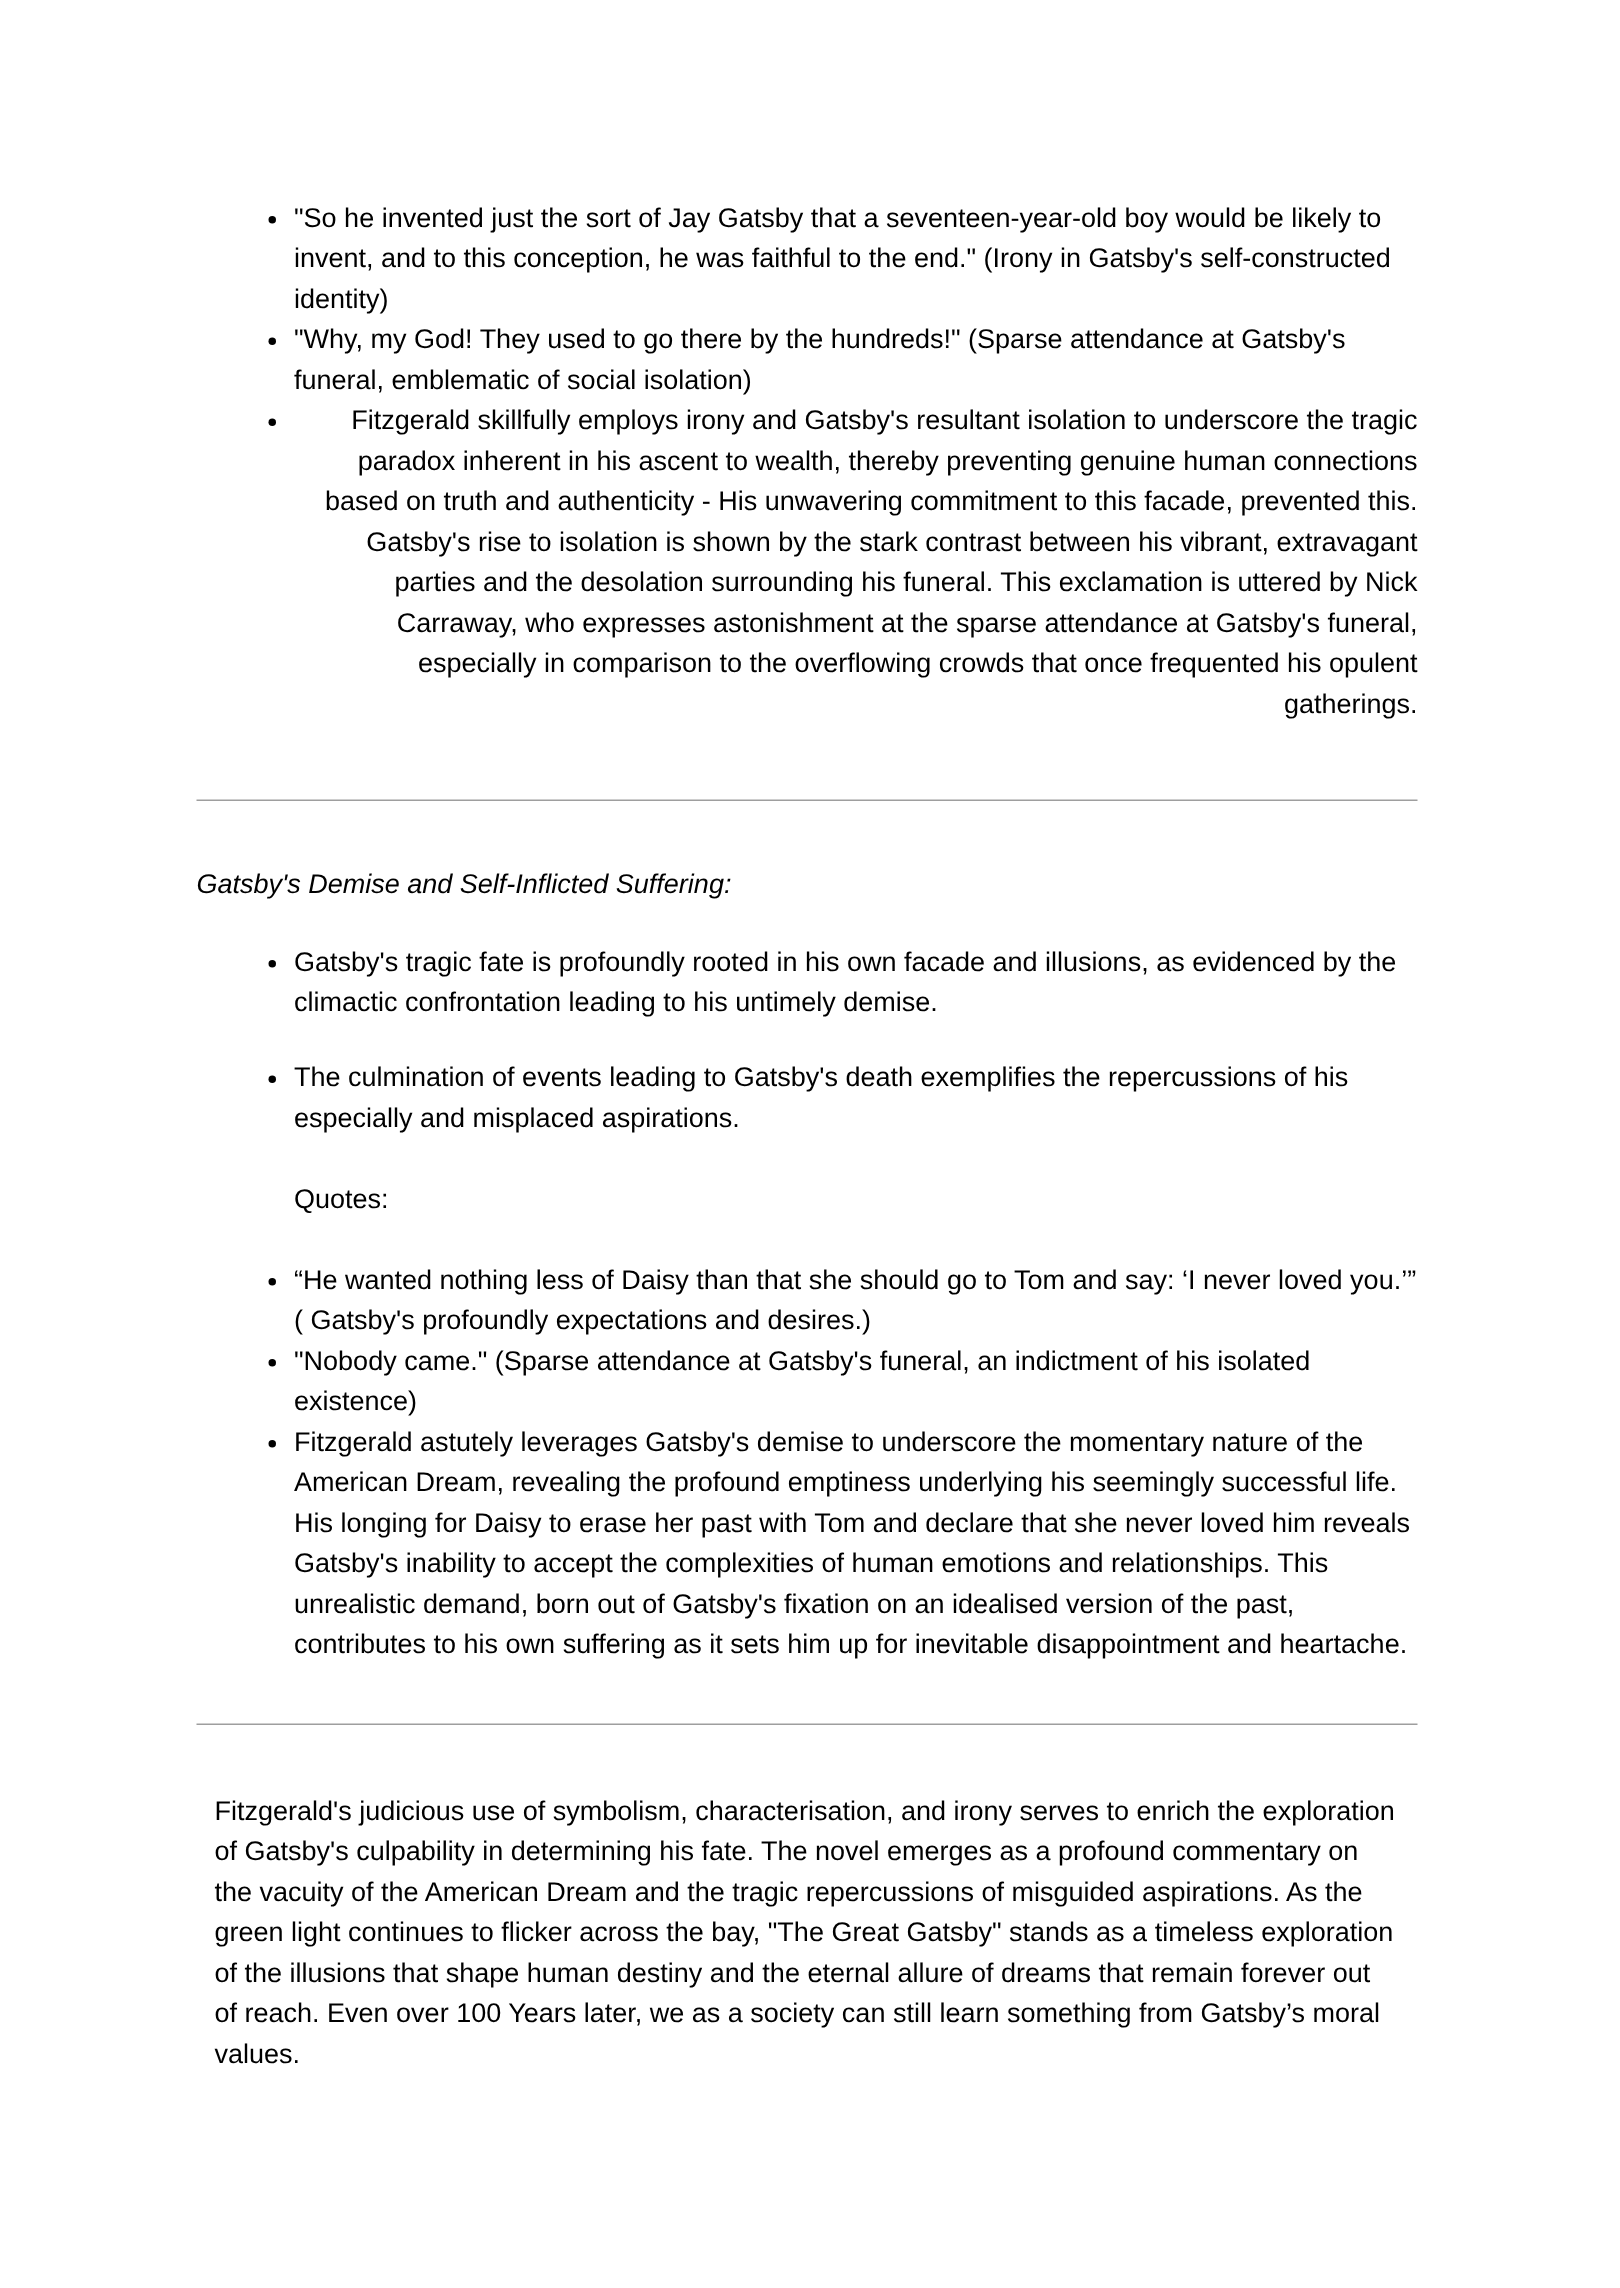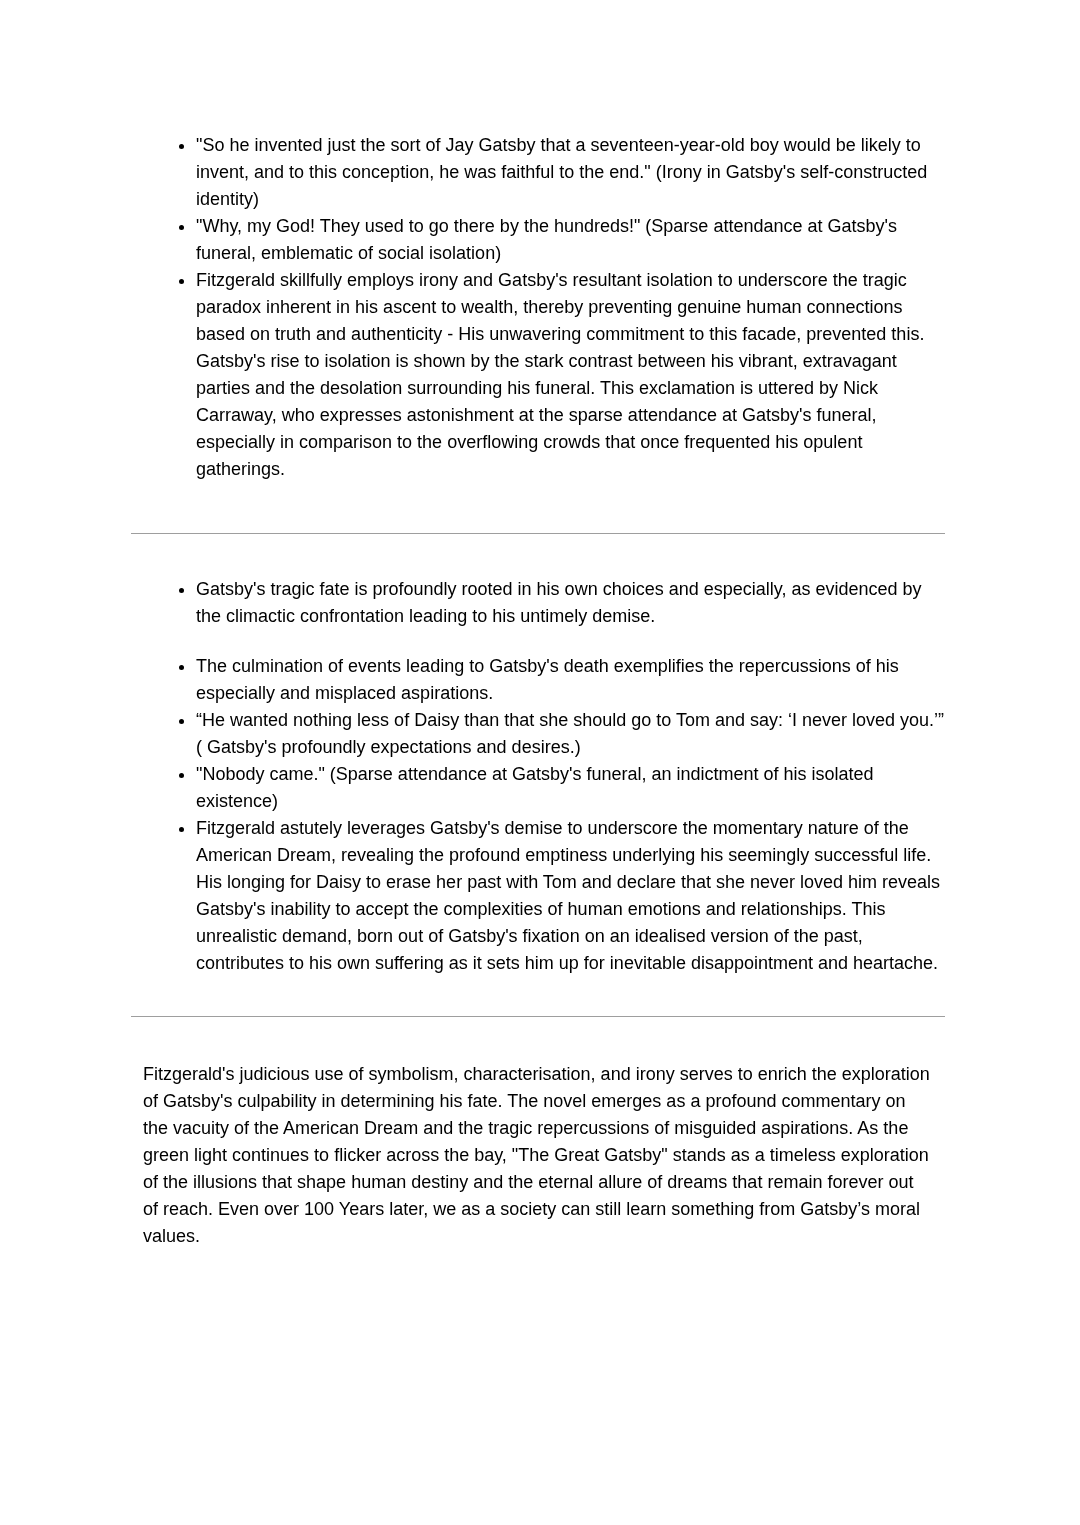--- a/index.html
+++ b/index.html
@@ -25,20 +25,21 @@
   }
   ul.bullets li {
     margin: 0;
     padding: 0;
   }
   ul.bullets.spaced li + li {
     margin-top: 23px;
   }
   .mt-gap {
     margin-top: 20px;
+    text-align: right;
   }
   hr.divider {
     border: none;
     border-top: 1px solid #9e9e9e;
     height: 0;
     margin: 50px 0 42px 0;
     width: 100%;
   }
   hr.divider.second {
     margin: 39px 0 44px 0;
@@ -64,26 +65,28 @@
     <li>"So he invented just the sort of Jay Gatsby that a seventeen-year-old boy would be likely to invent, and to this conception, he was faithful to the end." (Irony in Gatsby's self-constructed identity)</li>
     <li>"Why, my God! They used to go there by the hundreds!" (Sparse attendance at Gatsby's funeral, emblematic of social isolation)</li>
   </ul>
 
   <ul class="bullets mt-gap">
     <li>Fitzgerald skillfully employs irony and Gatsby's resultant isolation to underscore the tragic paradox inherent in his ascent to wealth, thereby preventing genuine human connections based on truth and authenticity - His unwavering commitment to this facade, prevented this. Gatsby's rise to isolation is shown by the stark contrast between his vibrant, extravagant parties and the desolation surrounding his funeral. This exclamation is uttered by Nick Carraway, who expresses astonishment at the sparse attendance at Gatsby's funeral, especially in comparison to the overflowing crowds that once frequented his opulent gatherings.</li>
   </ul>
 
   <hr class="divider">
 
+  <div class="heading-italic">Gatsby's Demise and Self-Inflicted Suffering:</div>
 
   <ul class="bullets spaced">
-    <li>Gatsby's tragic fate is profoundly rooted in his own choices and especially, as evidenced by the climactic confrontation leading to his untimely demise.</li>
+    <li>Gatsby's tragic fate is profoundly rooted in his own facade and illusions, as evidenced by the climactic confrontation leading to his untimely demise.</li>
     <li>The culmination of events leading to Gatsby's death exemplifies the repercussions of his especially and misplaced aspirations.</li>
   </ul>
 
+  <div class="quotes-label">Quotes:</div>
 
   <ul class="bullets">
     <li>“He wanted nothing less of Daisy than that she should go to Tom and say: ‘I never loved you.’” ( Gatsby's profoundly expectations and desires.)</li>
     <li>"Nobody came." (Sparse attendance at Gatsby's funeral, an indictment of his isolated existence)</li>
     <li>Fitzgerald astutely leverages Gatsby's demise to underscore the momentary nature of the American Dream, revealing the profound emptiness underlying his seemingly successful life. His longing for Daisy to erase her past with Tom and declare that she never loved him reveals Gatsby's inability to accept the complexities of human emotions and relationships. This unrealistic demand, born out of Gatsby's fixation on an idealised version of the past, contributes to his own suffering as it sets him up for inevitable disappointment and heartache.</li>
   </ul>
 
   <hr class="divider second">
 
   <p class="paragraph">Fitzgerald's judicious use of symbolism, characterisation, and irony serves to enrich the exploration of Gatsby's culpability in determining his fate. The novel emerges as a profound commentary on the vacuity of the American Dream and the tragic repercussions of misguided aspirations. As the green light continues to flicker across the bay, "The Great Gatsby" stands as a timeless exploration of the illusions that shape human destiny and the eternal allure of dreams that remain forever out of reach. Even over 100 Years later, we as a society can still learn something from Gatsby’s moral values.</p>

